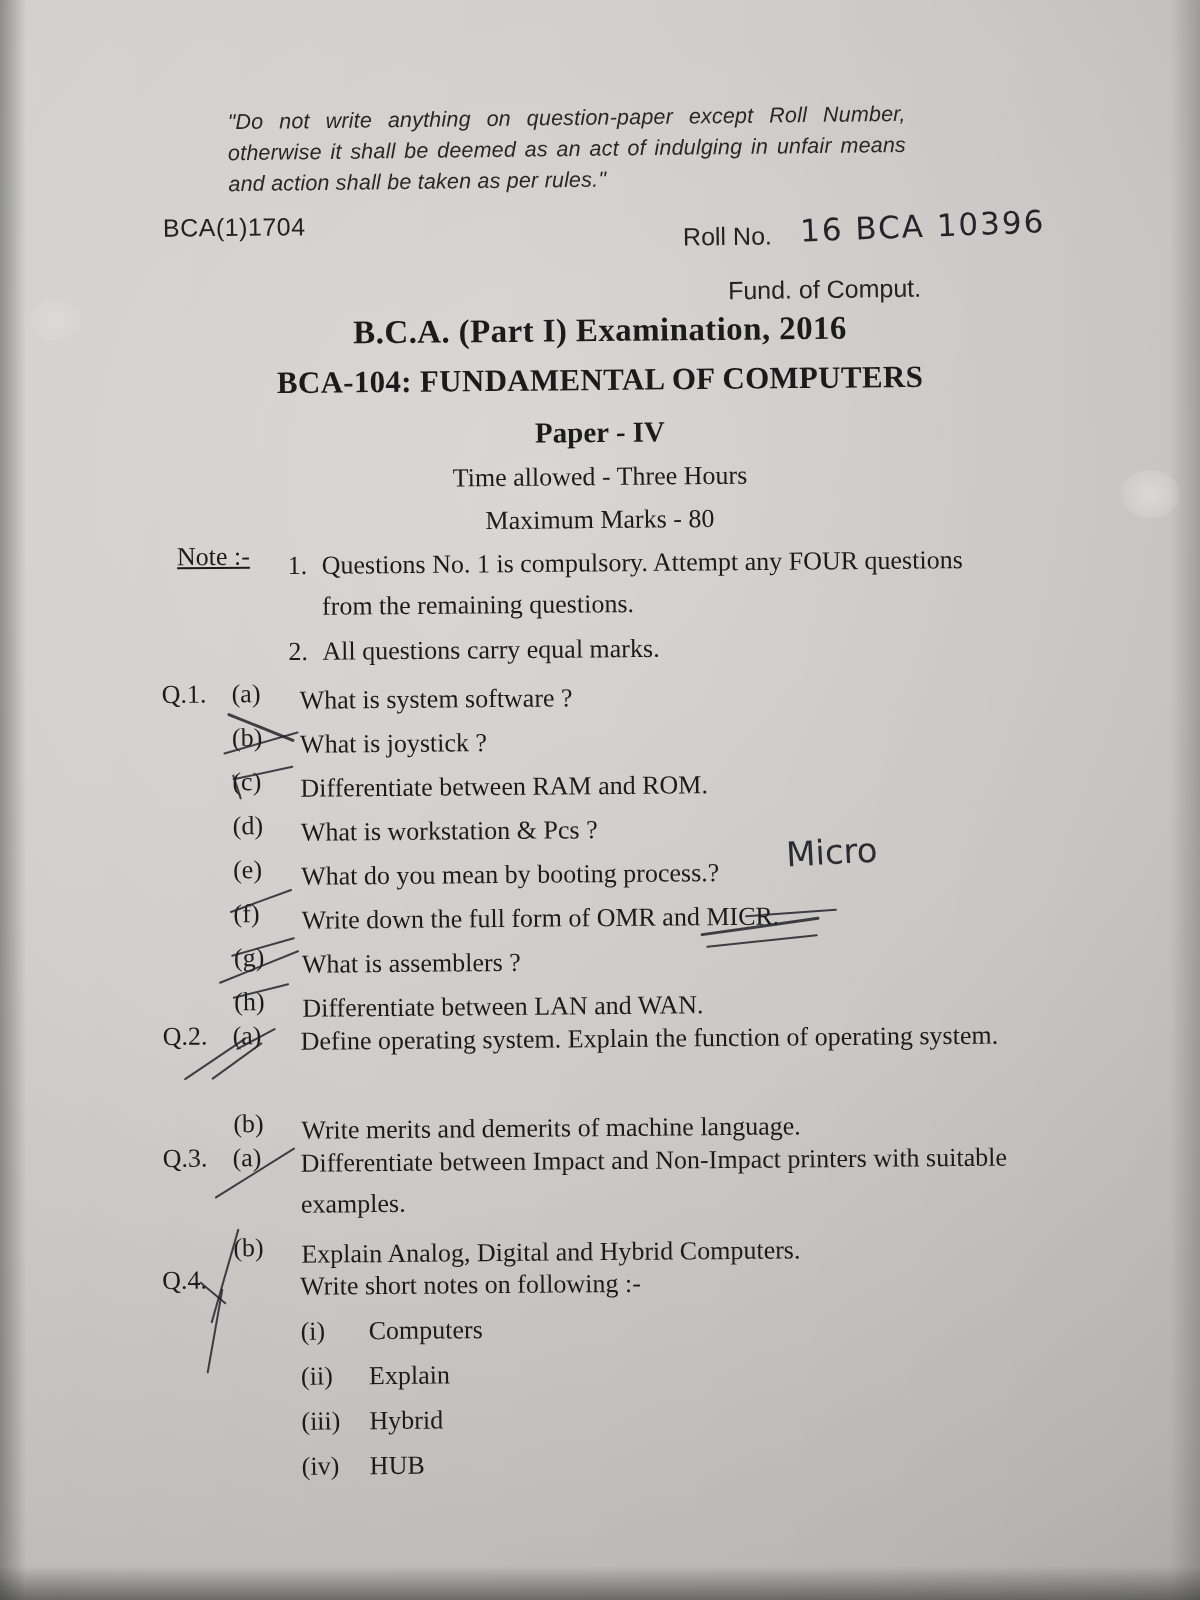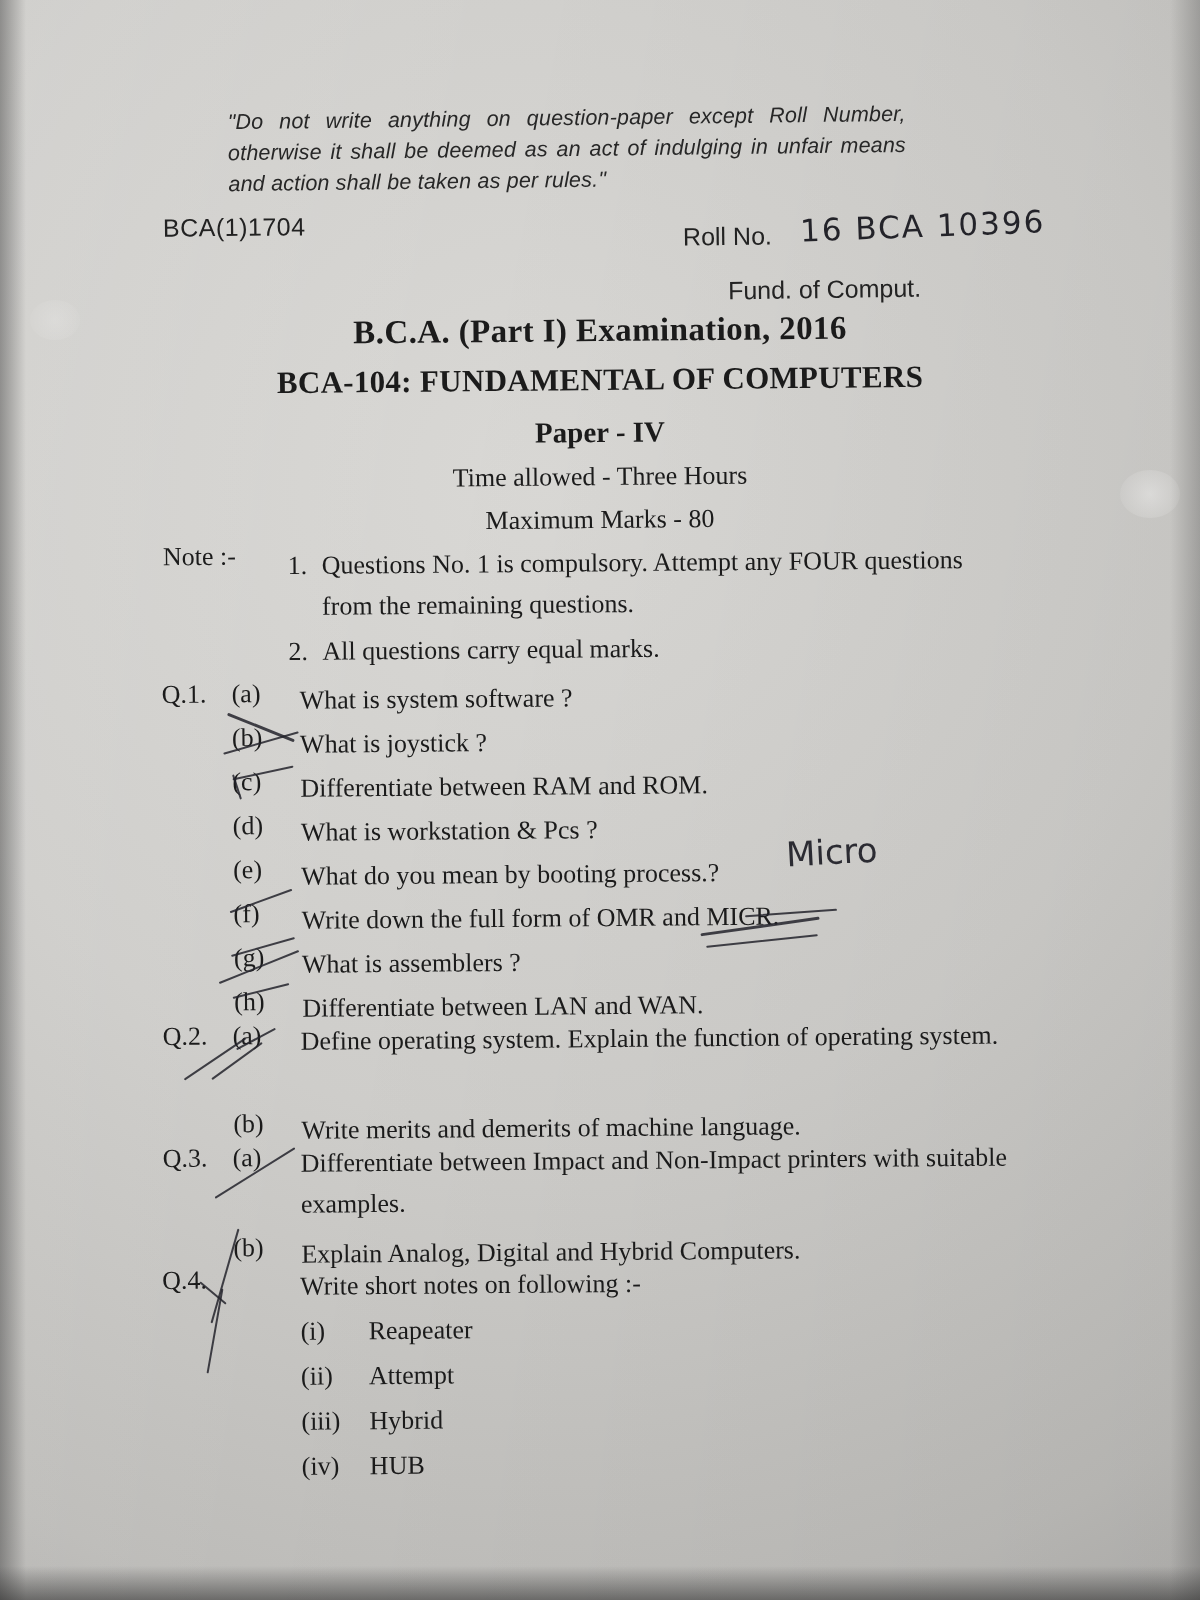--- a/index.html
+++ b/index.html
@@ -153,24 +153,25 @@
     position: absolute;
     left: 0; right: 0;
     top: 505px;
     text-align: center;
     font-size: 26px;
     transform: rotate(-0.55deg);
   }
 
   .note-label {
     position: absolute;
-    left: 163px;
+    left: 177px;
     top: 542px;
     font-size: 26px;
     transform: rotate(-0.5deg);
+    text-decoration: underline;
   }
   .note-list {
     position: absolute;
     left: 288px;
     top: 542px;
     width: 700px;
     font-size: 26px;
     line-height: 41px;
     transform: rotate(-0.5deg);
   }
@@ -339,24 +340,24 @@
         <div class="qtext">Explain Analog, Digital and Hybrid Computers.</div>
       </div>
     </div>
 
     <div class="qblock" style="top:1262px;">
       <div class="qrow">
         <span class="qno">Q.4.</span>
         <div class="qtext">Write short notes on following :-</div>
       </div>
       <div class="sub-item">
-        <span class="rn">(i)</span><span>Reapeater</span>
+        <span class="rn">(i)</span><span>Computers</span>
       </div>
       <div class="sub-item">
-        <span class="rn">(ii)</span><span>Attempt</span>
+        <span class="rn">(ii)</span><span>Explain</span>
       </div>
       <div class="sub-item">
         <span class="rn">(iii)</span><span>Hybrid</span>
       </div>
       <div class="sub-item">
         <span class="rn">(iv)</span><span>HUB</span>
       </div>
     </div>
 
     <div class="hand-micro">Micro</div>

